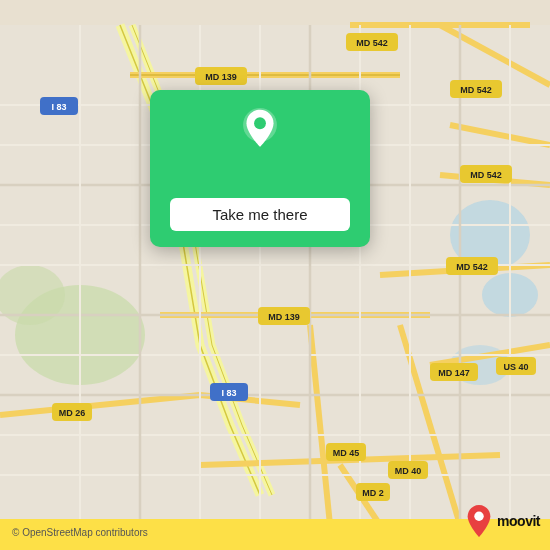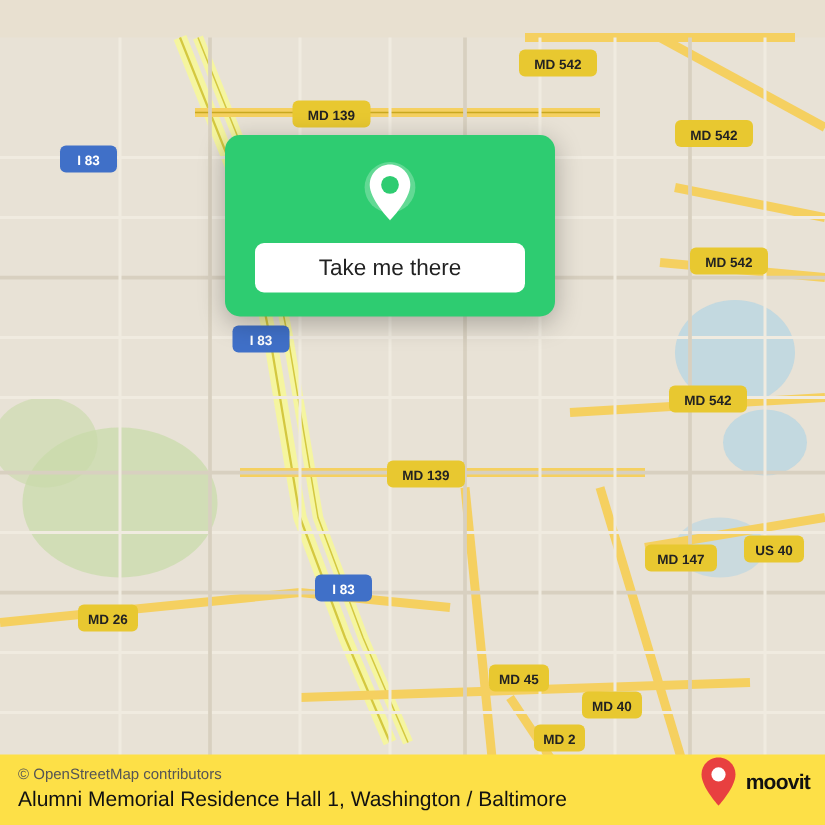--- a/index.html
+++ b/index.html
@@ -35,20 +35,21 @@
       left: 150px;
       width: 220px;
       background: #2ecc71;
       border-radius: 10px;
       padding: 18px 20px 16px 20px;
       display: flex;
       flex-direction: column;
       align-items: center;
       box-shadow: 0 4px 18px rgba(0,0,0,0.28);
       z-index: 10;
+      gap: 36px;
     }
 
     .popup-pin-icon {
       width: 44px;
       height: 44px;
       margin-bottom: 10px;
     }
 
     .popup-btn {
       background: white;
@@ -228,21 +229,20 @@
     <svg class="popup-pin-icon" viewBox="0 0 44 52" xmlns="http://www.w3.org/2000/svg">
       <circle cx="22" cy="20" r="20" fill="white" opacity="0.25"></circle>
       <path d="M22 2C13.16 2 6 9.16 6 18C6 29.5 22 46 22 46C22 46 38 29.5 38 18C38 9.16 30.84 2 22 2Z" fill="white" stroke="white" stroke-width="0"></path>
       <circle cx="22" cy="18" r="7" fill="#2ecc71"></circle>
     </svg>
     <button class="popup-btn">Take me there</button>
   </div>
 
   <div class="bottom-bar">
     <div class="bottom-copyright">© OpenStreetMap contributors</div>
-    <div class="bottom-title">Alumni Memorial Residence Hall 1, Washington / Baltimore</div>
 
     <div class="moovit-logo">
       <svg class="moovit-pin" viewBox="0 0 28 36" xmlns="http://www.w3.org/2000/svg">
         <path d="M14 1C7.37 1 2 6.37 2 13C2 22 14 35 14 35C14 35 26 22 26 13C26 6.37 20.63 1 14 1Z" fill="#e84040"></path>
         <circle cx="14" cy="13" r="5" fill="white"></circle>
       </svg>
       <span class="moovit-text">moovit</span>
     </div>
   </div>
 

